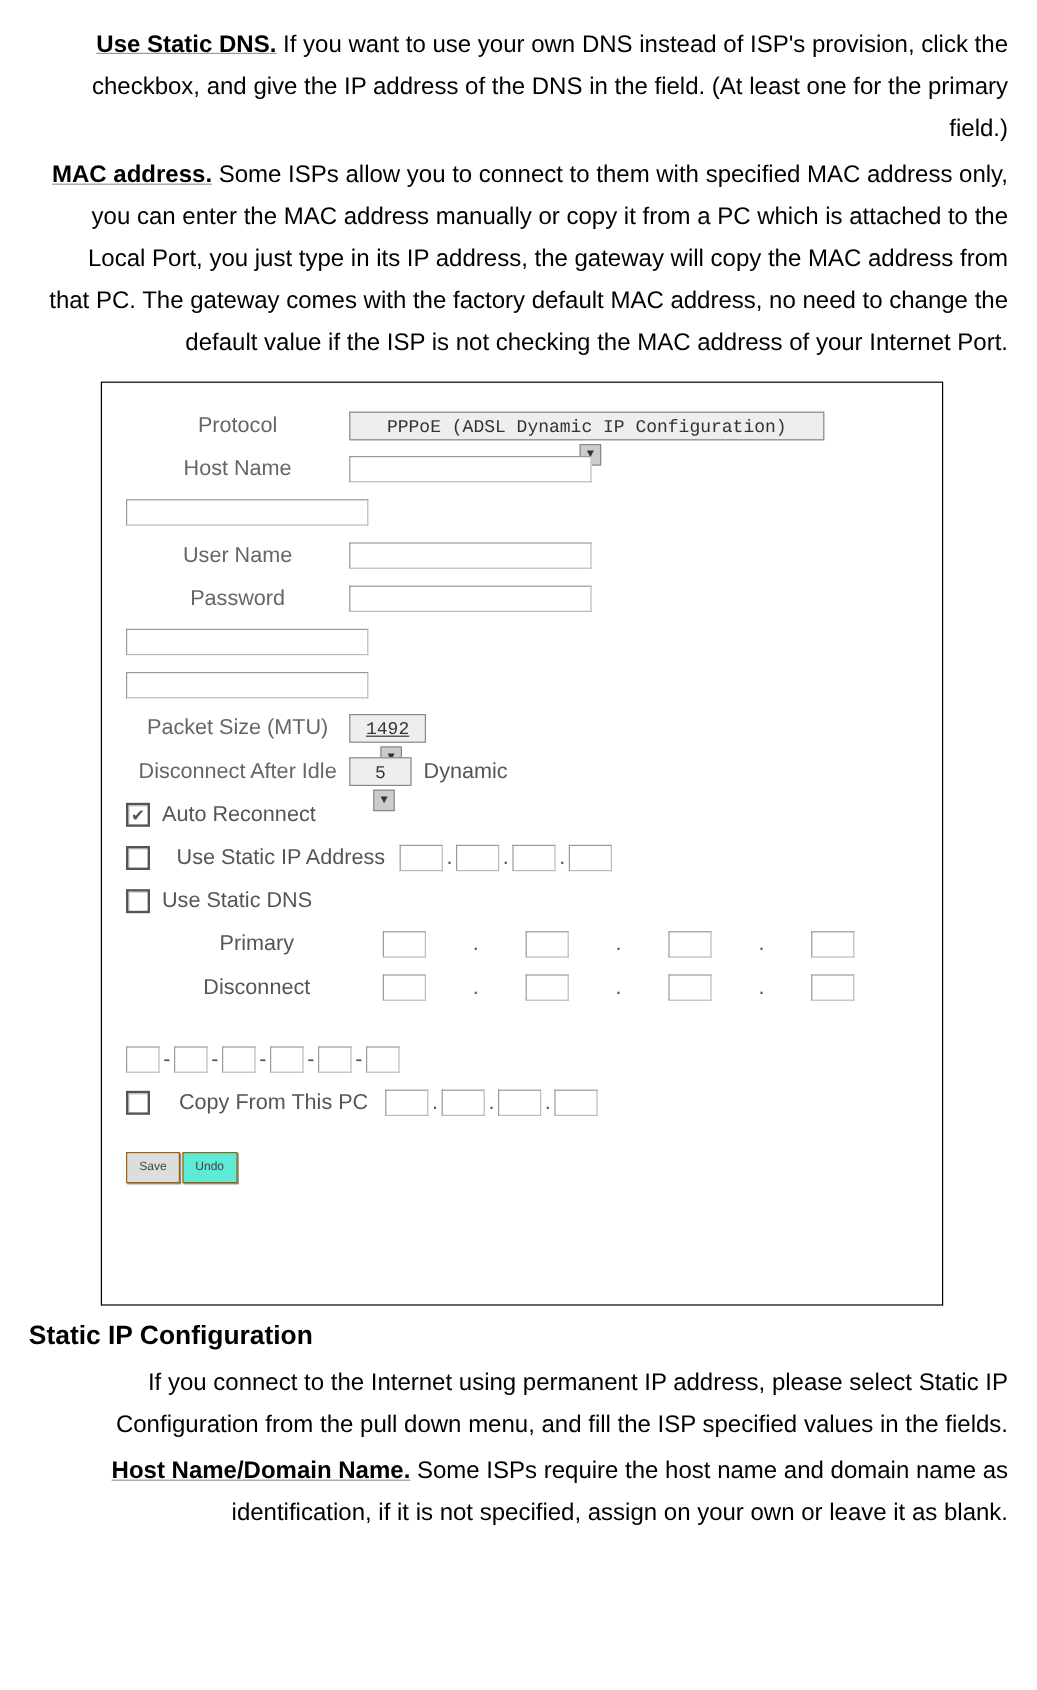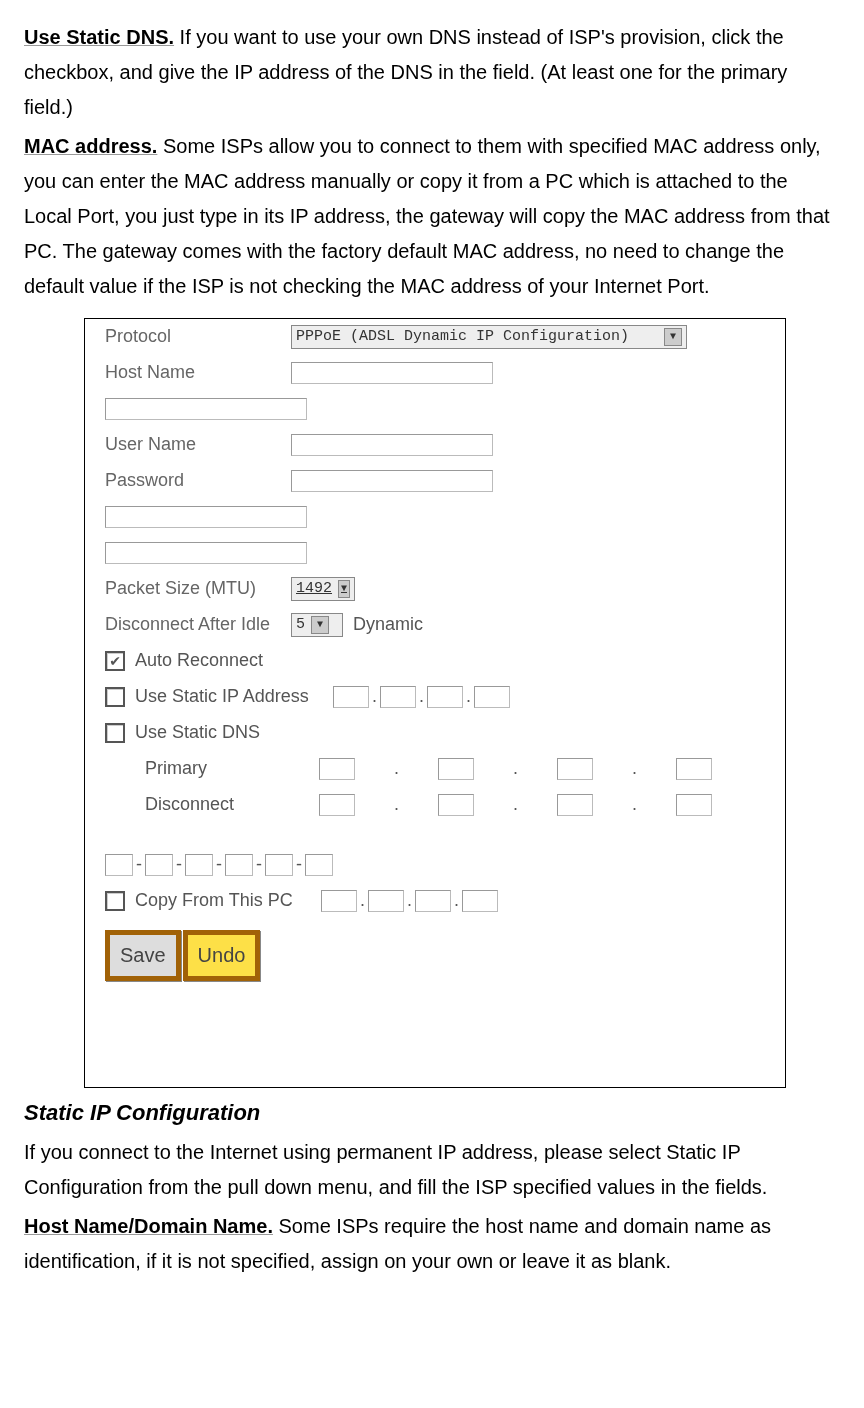--- a/index.html
+++ b/index.html
@@ -6,47 +6,49 @@
     margin: 0;
     padding: 20px 24px;
     font-family: Arial, Helvetica, sans-serif;
     font-size: 20px;
     line-height: 1.75;
     color: #000;
     width: 864px;
     box-sizing: border-box;
     background: #fff;
   }
-  .para { margin: 0 0 4px 0; }
+  .para { margin: 0 0 4px 12px; text-align: right; }
   .bold { font-weight: bold; text-decoration: underline; text-decoration-color: #999; text-decoration-thickness: 1px; }
-  .heading { font-weight: bold; font-style: italic; font-size: 22px; margin: 2px 0 2px 0; }
+  .heading { font-weight: bold; font-size: 22px; margin: 2px 0 2px 0; }
   .figure {
     margin: 14px auto 6px 60px;
     border: 1px solid #000;
     width: 702px;
     height: 770px;
     box-sizing: border-box;
-    padding: 0 10px 10px 20px;
+    padding: 18px 10px 10px 20px;
     font-family: Arial, sans-serif;
     color: #555;
     font-size: 18px;
     position: relative;
+    text-align: center;
   }
   .row { display: flex; align-items: center; height: 36px; }
   .lbl { width: 186px; color: #666; font-size: 18px; }
   .select {
     border: 1px solid #888;
     background: #eee;
     display: inline-flex;
     align-items: center;
     height: 22px;
     font-family: 'Courier New', monospace;
     font-size: 15px;
     padding: 0 4px;
     color: #333;
+    flex-direction: column;
   }
   .select.wide { width: 386px; justify-content: space-between; }
   .select .arrow {
     width: 16px; height: 16px;
     background: #ccc;
     border: 1px solid #888;
     display: inline-flex;
     align-items: center;
     justify-content: center;
     font-size: 10px;
@@ -72,24 +74,24 @@
     justify-content: center;
     margin-right: 10px;
     font-size: 14px;
     line-height: 1;
     box-shadow: inset 1px 1px 0 #ccc;
   }
   .ipdots { margin: 0 3px; color: #555; }
   .indent { margin-left: 40px; gap: 36px; }
   .btn {
     display: inline-block;
-    border: 5px solid #a16207;
+    border: 1px solid #a16207;
     background: #ddd;
     padding: 3px 10px;
-    font-size: 20px;
+    font-size: 10px;
     color: #444;
     margin-right: 2px;
     box-shadow: 1px 1px 0 #888;
   }
   .gap { height: 24px; }
   .smallsel { width: 54px; text-decoration: underline; }
   .smallsel2 { width: 42px; }
 </style>
 </head>
 <body>
@@ -220,21 +222,21 @@
       <span class="ipdots">.</span>
     <span class="txt w40"></span>
       <span class="ipdots">.</span>
     <span class="txt w40"></span>
   </div>
 
   <div style="height:18px"></div>
 
   <div class="row">
     <span class="btn">Save</span>
-    <span class="btn" style="background:#fde047">Undo</span>
+    <span class="btn" style="background:#5eead4">Undo</span>
   </div>
 
 </div>
 
 <div class="heading">Static IP Configuration</div>
 
 <p class="para">If you connect to the Internet using permanent IP address, please select Static IP Configuration from the pull down menu, and fill the ISP specified values in the fields.</p>
 
 <p class="para">
   <span class="bold">Host Name/Domain Name.</span><span> Some ISPs require the host name and domain name as identification, if it is not specified, assign on your own or leave it as blank.</span>

